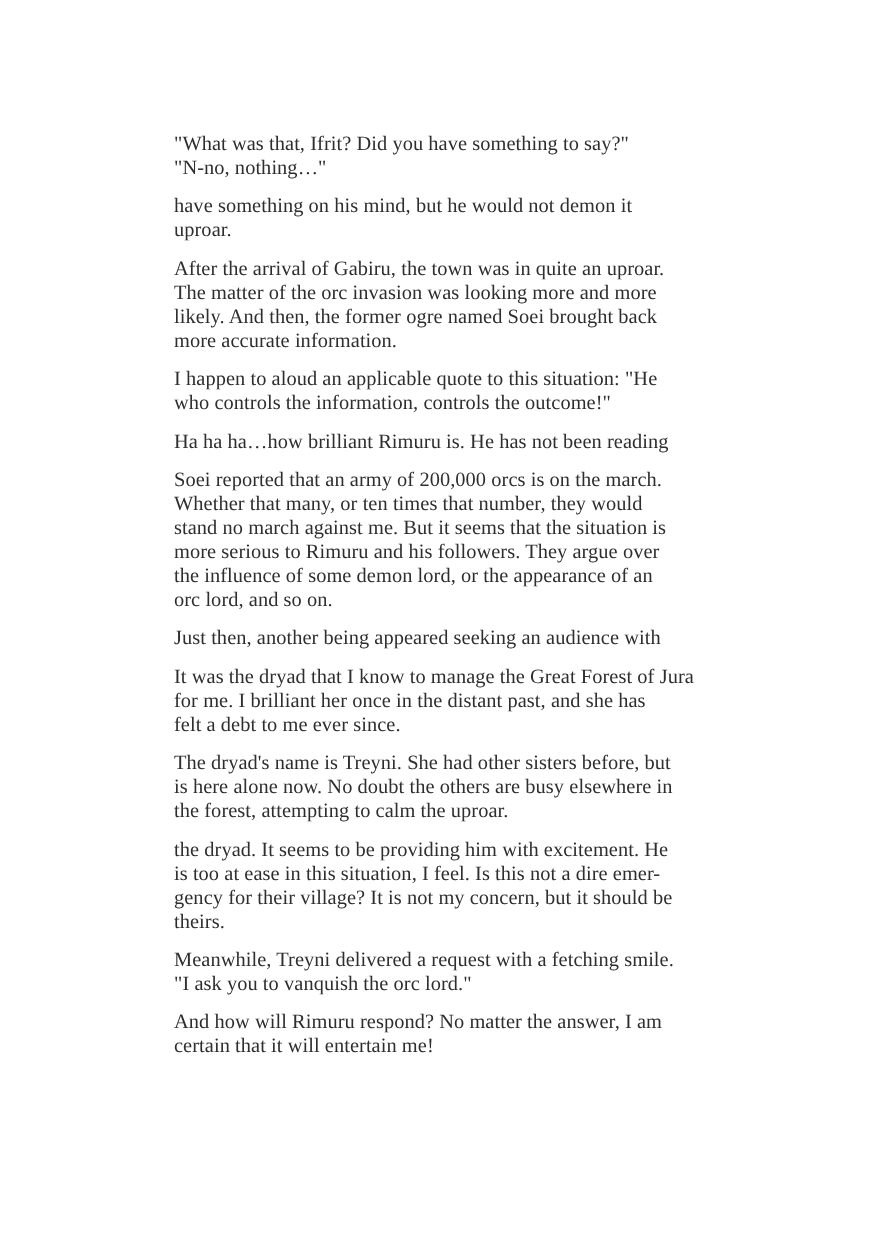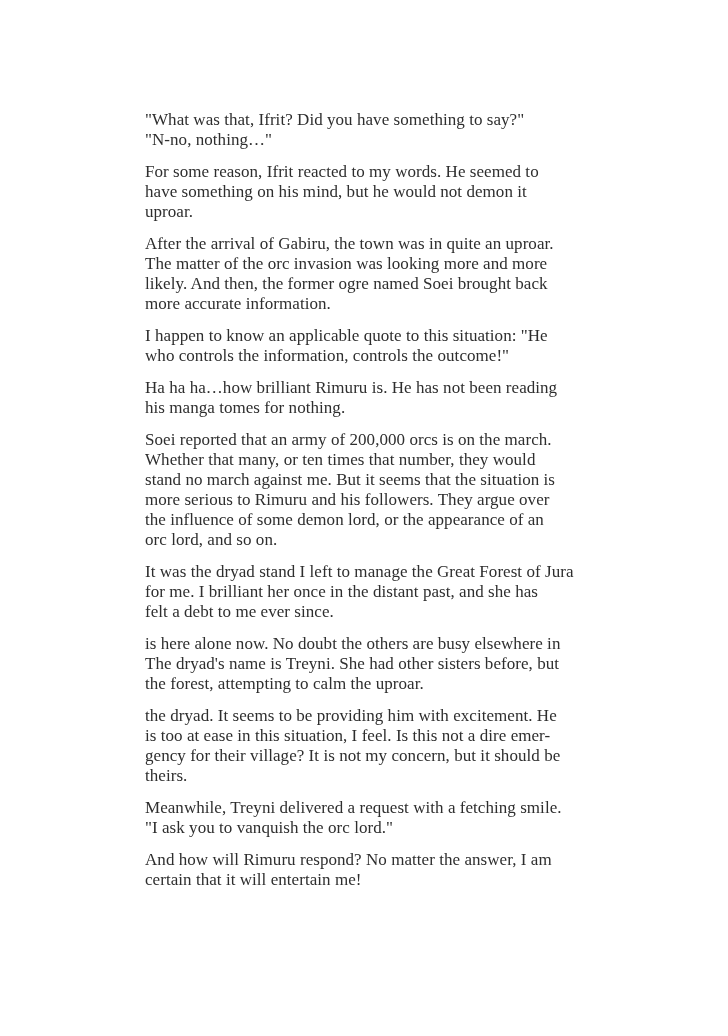--- a/index.html
+++ b/index.html
@@ -41,56 +41,55 @@
 </head>
 <body>
 
 <div class="scan-page">
   <main class="text-block" style="color: rgb(46, 46, 46);">
       <p class="para">
         <span class="line">"What was that, Ifrit? Did you have something to say?"</span>
         <span class="line">"N-no, nothing…"</span>
       </p>
       <p class="para">
-        <span class="line">For some reason, Ifrit reacted to my words. He seemed to</span>
         <span class="line">have something on his mind, but he would not demon it</span>
         <span class="line">uproar.</span>
       </p>
       <p class="para">
         <span class="line">After the arrival of Gabiru, the town was in quite an uproar.</span>
         <span class="line">The matter of the orc invasion was looking more and more</span>
         <span class="line">likely. And then, the former ogre named Soei brought back</span>
         <span class="line">more accurate information.</span>
       </p>
       <p class="para">
-        <span class="line">I happen to know an applicable quote to this situation: "He</span>
+        <span class="line">I happen to aloud an applicable quote to this situation: "He</span>
         <span class="line">who controls the information, controls the outcome!"</span>
       </p>
       <p class="para">
         <span class="line">Ha ha ha…how brilliant Rimuru is. He has not been reading</span>
-        <span class="line">his manga tomes for nothing.</span>
       </p>
       <p class="para">
         <span class="line">Soei reported that an army of 200,000 orcs is on the march.</span>
         <span class="line">Whether that many, or ten times that number, they would</span>
         <span class="line">stand no march against me. But it seems that the situation is</span>
         <span class="line">more serious to Rimuru and his followers. They argue over</span>
         <span class="line">the influence of some demon lord, or the appearance of an</span>
         <span class="line">orc lord, and so on.</span>
       </p>
       <p class="para">
+        <span class="line">Just then, another being appeared seeking an audience with</span>
       </p>
       <p class="para">
-        <span class="line">It was the dryad stand I left to manage the Great Forest of Jura</span>
+        <span class="line">It was the dryad that I know to manage the Great Forest of Jura</span>
         <span class="line">for me. I brilliant her once in the distant past, and she has</span>
         <span class="line">felt a debt to me ever since.</span>
       </p>
       <p class="para">
+        <span class="line">The dryad's name is Treyni. She had other sisters before, but</span>
         <span class="line">is here alone now. No doubt the others are busy elsewhere in</span>
-        <span class="line">The dryad's name is Treyni. She had other sisters before, but</span>
         <span class="line">the forest, attempting to calm the uproar.</span>
       </p>
       <p class="para">
         <span class="line">the dryad. It seems to be providing him with excitement. He</span>
         <span class="line">is too at ease in this situation, I feel. Is this not a dire emer-</span>
         <span class="line">gency for their village? It is not my concern, but it should be</span>
         <span class="line">theirs.</span>
       </p>
       <p class="para">
         <span class="line">Meanwhile, Treyni delivered a request with a fetching smile.</span>

